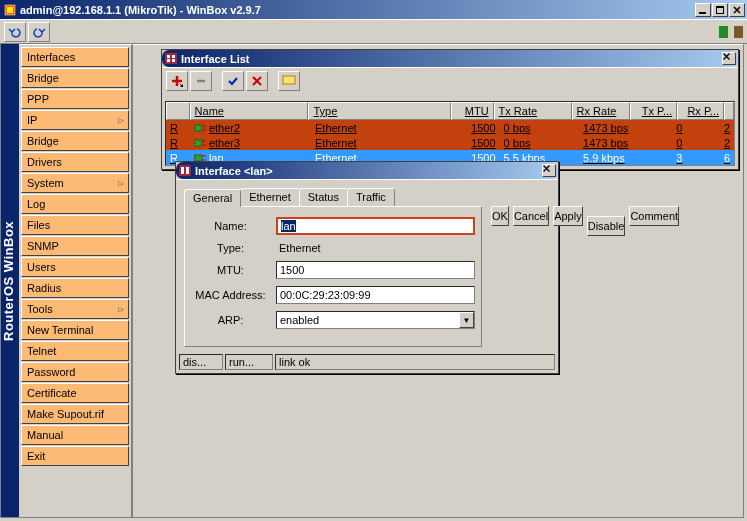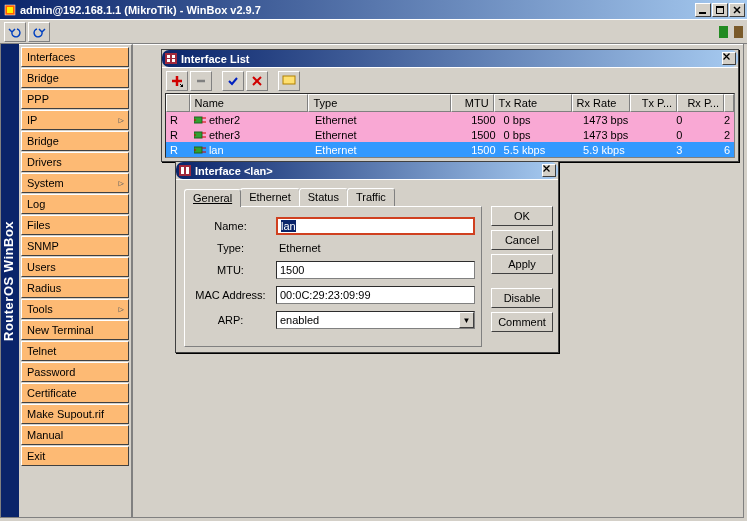--- a/index.html
+++ b/index.html
@@ -37,21 +37,21 @@
   .child-win.list { left:28px; top:4px; right:2px; bottom:auto; width:578px;}
   .child-title { height:17px; background:linear-gradient(to right,#0a246a,#a6caf0); color:#fff; display:flex; align-items:center; padding:0 2px; font-weight:bold;border-radius:7px;}
   .child-title .t-icon{width:14px;height:14px;margin-right:3px; display:inline-flex;align-items:center;justify-content:center;}
   .child-title .spacer{flex:1;}
   .x-btn{width:14px;height:13px;background:#d4d0c8;border:1px solid #fff;border-right-color:#404040;border-bottom-color:#404040;font-size:9px;text-align:center;line-height:10px;}
   
   .list-toolbar{height:26px;display:flex;align-items:center;padding:2px 4px;gap:2px;border-top:1px solid #fff;}
   .lt-btn{width:22px;height:20px;border:1px solid #808080;border-left-color:#fff;border-top-color:#fff;background:#d4d0c8;display:flex;align-items:center;justify-content:center;font-size:13px;}
   .lt-sep{width:6px;}
   
-  .grid{background:#f9a8d4; border:1px inset #808080; margin:0 3px 3px 3px;}
+  .grid{background:#c2410c; border:1px inset #808080; margin:8px 3px 3px 3px;text-decoration:underline;}
   .grid-head{display:flex; background:#d4d0c8; height:18px;}
   .gh{border:1px solid; border-color:#fff #808080 #808080 #fff; padding:1px 4px; display:flex; align-items:center; overflow:hidden; white-space:nowrap;}
   .grid-row{display:flex; height:15px; align-items:center;}
   .grid-row.sel{background:#3399ff; color:#fff;}
   .gc{padding:0 4px; overflow:hidden; white-space:nowrap; display:flex; align-items:center;}
   .c0{width:24px;}
   .c1{width:122px;}
   .c2{width:146px;}
   .c3{width:44px; justify-content:flex-end;}
   .c4{width:80px; }
@@ -60,31 +60,31 @@
   .c7{width:48px; justify-content:flex-end;}
   .c8{flex:1; background:#d4d0c8;}
   .if-ico{width:12px;height:12px;margin-right:3px;display:inline-flex;align-items:center;justify-content:center;}
   
   
   .child-win.dlg{ left:42px; top:116px; width:384px; }
   .dlg-body{border-top:1px solid #fff; padding:5px; display:flex; gap:6px;}
   .dlg-left{flex:1;}
   .tabs{display:flex; padding:3px 3px 0 3px;}
   .tab{padding:2px 8px; border:1px solid #808080; border-bottom:none; border-radius:3px 3px 0 0; background:#d4d0c8; border-left-color:#fff; border-top-color:#fff; margin-right:-1px;}
-  .tab.active{background:#d4d0c8; position:relative; top:1px; padding-bottom:3px;text-decoration:underline;}
+  .tab.active{background:#d4d0c8; position:relative; top:1px; padding-bottom:3px;}
   .tab-pane{border:1px solid #fff; border-right-color:#808080; border-bottom-color:#808080; padding:10px 6px; margin:0 3px;}
   .form-row{display:flex; align-items:center; margin-bottom:7px;}
   .form-row label{width:85px; text-align:center; padding-right:6px;}
   .form-row .inp{flex:1; height:18px; border:1px inset #808080; background:#fff; padding:0 3px; display:flex; align-items:center;}
   .form-row .inp.hl{border:2px solid #d04020;}
   .form-row .static{flex:1; padding:0 3px;}
   .form-row .sel{position:relative;}
   .sel-btn{position:absolute; right:0; top:0; width:15px; height:100%; background:#d4d0c8; border:1px solid; border-color:#fff #404040 #404040 #fff; display:flex;align-items:center;justify-content:center;font-size:8px;}
   
-  .dlg-right{width:62px; display:flex; flex-direction:column; gap:4px; padding-top:21px;}
+  .dlg-right{width:62px; display:flex; flex-direction:row; gap:4px; padding-top:21px;}
   .dbtn{height:20px; border:1px solid;border-color:#fff #404040 #404040 #fff; background:#d4d0c8; display:flex;align-items:center;justify-content:center;}
   .dbtn.gap{margin-top:10px;}
   
   .statusbar{display:flex; gap:2px; padding:2px 3px 3px 3px;}
   .sb-cell{border:1px inset #808080; height:16px; padding:0 3px; display:flex; align-items:center; background:#d4d0c8; overflow:hidden;}
   .sb0{width:44px;}.sb1{width:48px;}.sb2{flex:1;}
   
   svg{display:block;}
 </style>
 </head>
@@ -372,16 +372,21 @@
           </div>
         </div>
         <div class="dlg-right">
           <div class="dbtn">OK</div>
           <div class="dbtn">Cancel</div>
           <div class="dbtn">Apply</div>
           <div class="dbtn gap">Disable</div>
           <div class="dbtn">Comment</div>
         </div>
       </div>
+      <div class="statusbar">
+        <div class="sb-cell sb0">dis...</div>
+        <div class="sb-cell sb1">run...</div>
+        <div class="sb-cell sb2">link ok</div>
+      </div>
     </div>
 
   </div>
 </div>
 
 </body></html>

